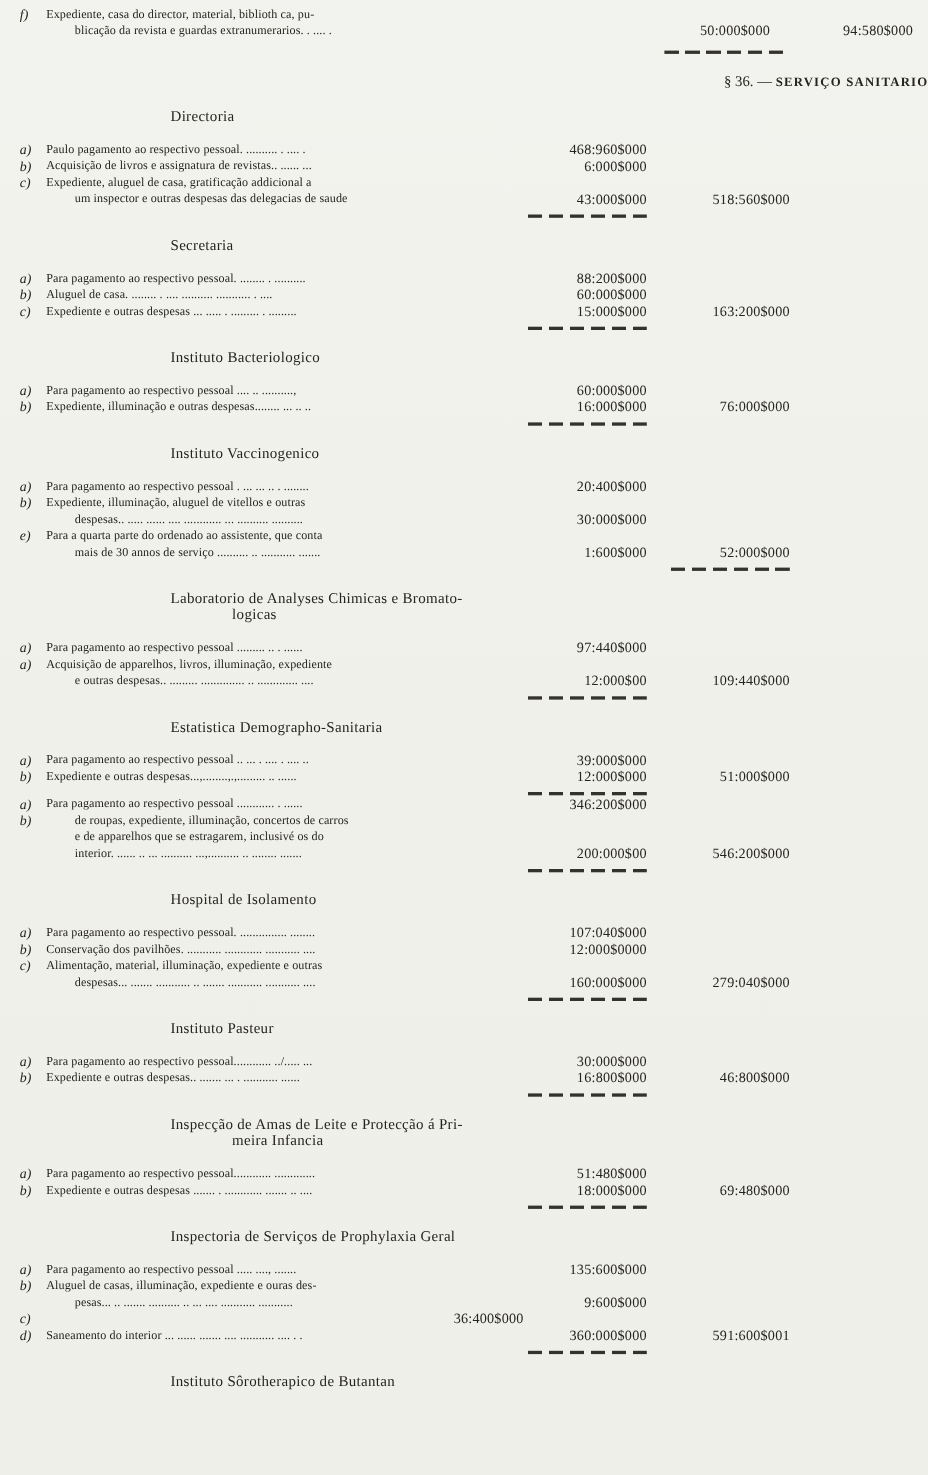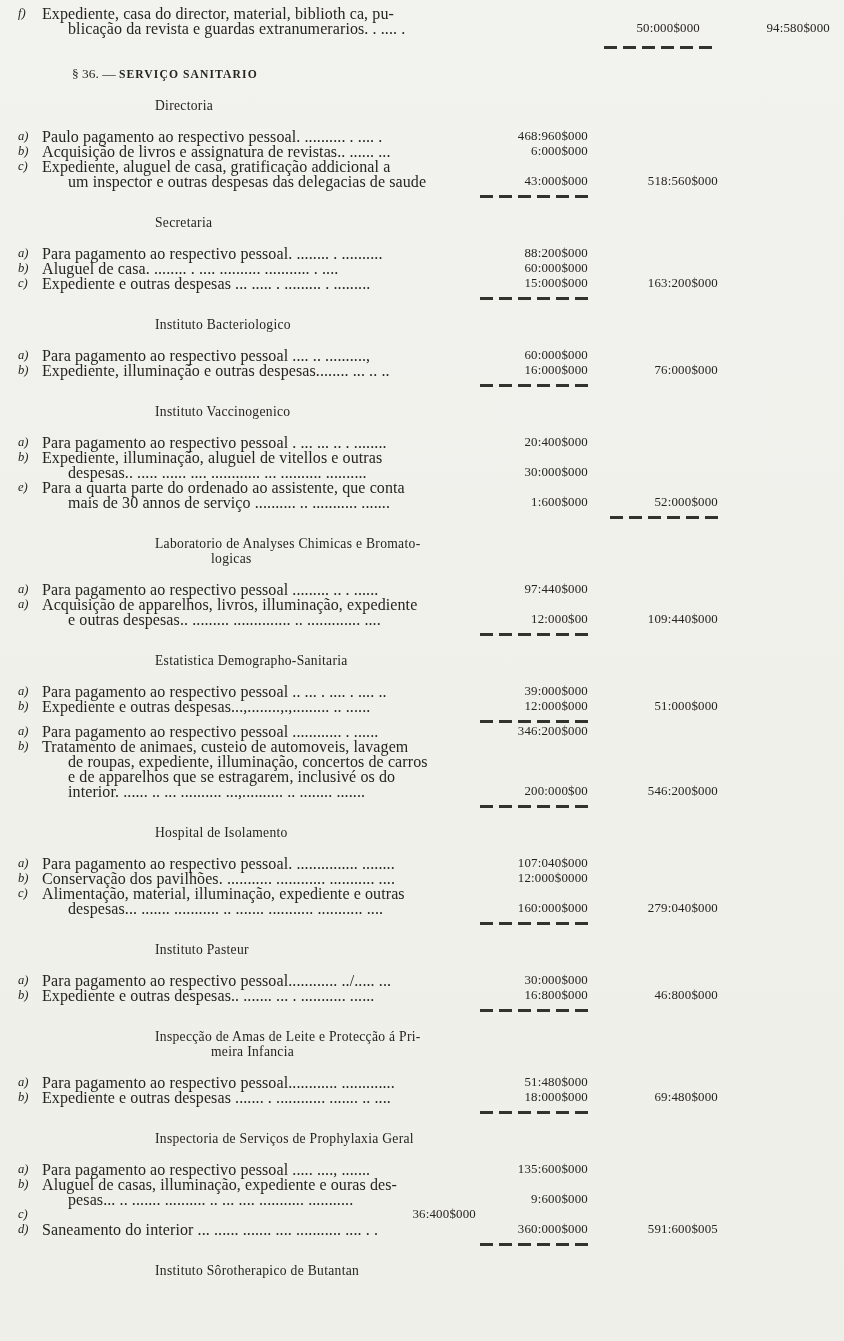--- a/index.html
+++ b/index.html
@@ -10,24 +10,24 @@
     background-image:linear-gradient(180deg,#f2f2ee 0%,#f0f0eb 55%,#efefe9 100%);
     overflow:hidden;
     font-family:"Liberation Serif","DejaVu Serif",serif;
     color:#26241f;
     box-sizing:border-box;
     padding:6px 0 0 18px;
   }
   .row{display:grid;grid-template-columns:24px 434px 112px 130px;align-items:end;}
   .row-carry{display:grid;grid-template-columns:24px 434px 224px 130px;align-items:end;}
   .letter{align-self:start;font-style:italic;font-size:12.6px;line-height:15px;}
-  .desc{font-size:16px;line-height:15px;letter-spacing:0.1px;}
+  .desc{font-size:11px;line-height:15px;letter-spacing:0.1px;}
   .desc .cont{padding-left:26px;}
   .amt{font-size:12.9px;line-height:15px;text-align:right;white-space:nowrap;letter-spacing:0.2px;}
-  .para-heading{margin:14px 0 0 54px;font-size:13.4px;}
+  .para-heading{margin:14px 0 0 54px;font-size:13.4px;text-align:right;}
   .para-heading .caps{font-size:11.6px;letter-spacing:1.1px;font-weight:bold;}
   .section-title{margin:16px 0 16px 137px;font-size:13.6px;line-height:15px;letter-spacing:0.3px;}
   .section-title .cont{padding-left:56px;}
   .rule-row{height:10px;position:relative;}
   .dash{
     position:absolute;top:6px;height:2.6px;width:108px;
     background:repeating-linear-gradient(90deg,#34322c 0px,#34322c 13px,rgba(0,0,0,0) 13px,rgba(0,0,0,0) 19px);
   }
   .dash.col1{left:462px;}
   .dash.col2{left:592px;}
@@ -237,21 +237,20 @@
           <div class="letter">a)</div>
           <div class="desc">
             <div>Para pagamento ao respectivo  pessoal ............ . ......</div>
           </div>
           <div class="amt">346:200$000</div>
           <div class="amt"></div>
         </div>
         <div class="row">
           <div class="letter">b)</div>
           <div class="desc">
-            <div>Tratamento de animaes, custeio de automoveis, lavagem</div>
             <div class="cont">de roupas, expediente, illuminação, concertos de carros</div>
             <div class="cont">e de apparelhos que se estragarem, inclusivé os do</div>
             <div class="cont">interior. ...... .. ... .......... ...,.......... .. ........ .......</div>
           </div>
           <div class="amt">200:000$00</div>
           <div class="amt">546:200$000</div>
         </div>
         <div class="rule-row">
           <div class="dash col1"></div>
         </div>
@@ -363,21 +362,21 @@
           <div class="letter">c)</div>
           <div class="amt">36:400$000</div>
           <div class="amt"></div>
         </div>
         <div class="row">
           <div class="letter">d)</div>
           <div class="desc">
             <div>Saneamento do interior ... ...... ....... .... ........... .... . .</div>
           </div>
           <div class="amt">360:000$000</div>
-          <div class="amt">591:600$005</div>
+          <div class="amt">591:600$001</div>
         </div>
         <div class="rule-row">
           <div class="dash col1"></div>
         </div>
       </div>
       <div class="section">
         <div class="section-title">
           <div>Instituto Sôrotherapico  de Butantan</div>
         </div>
       </div>

